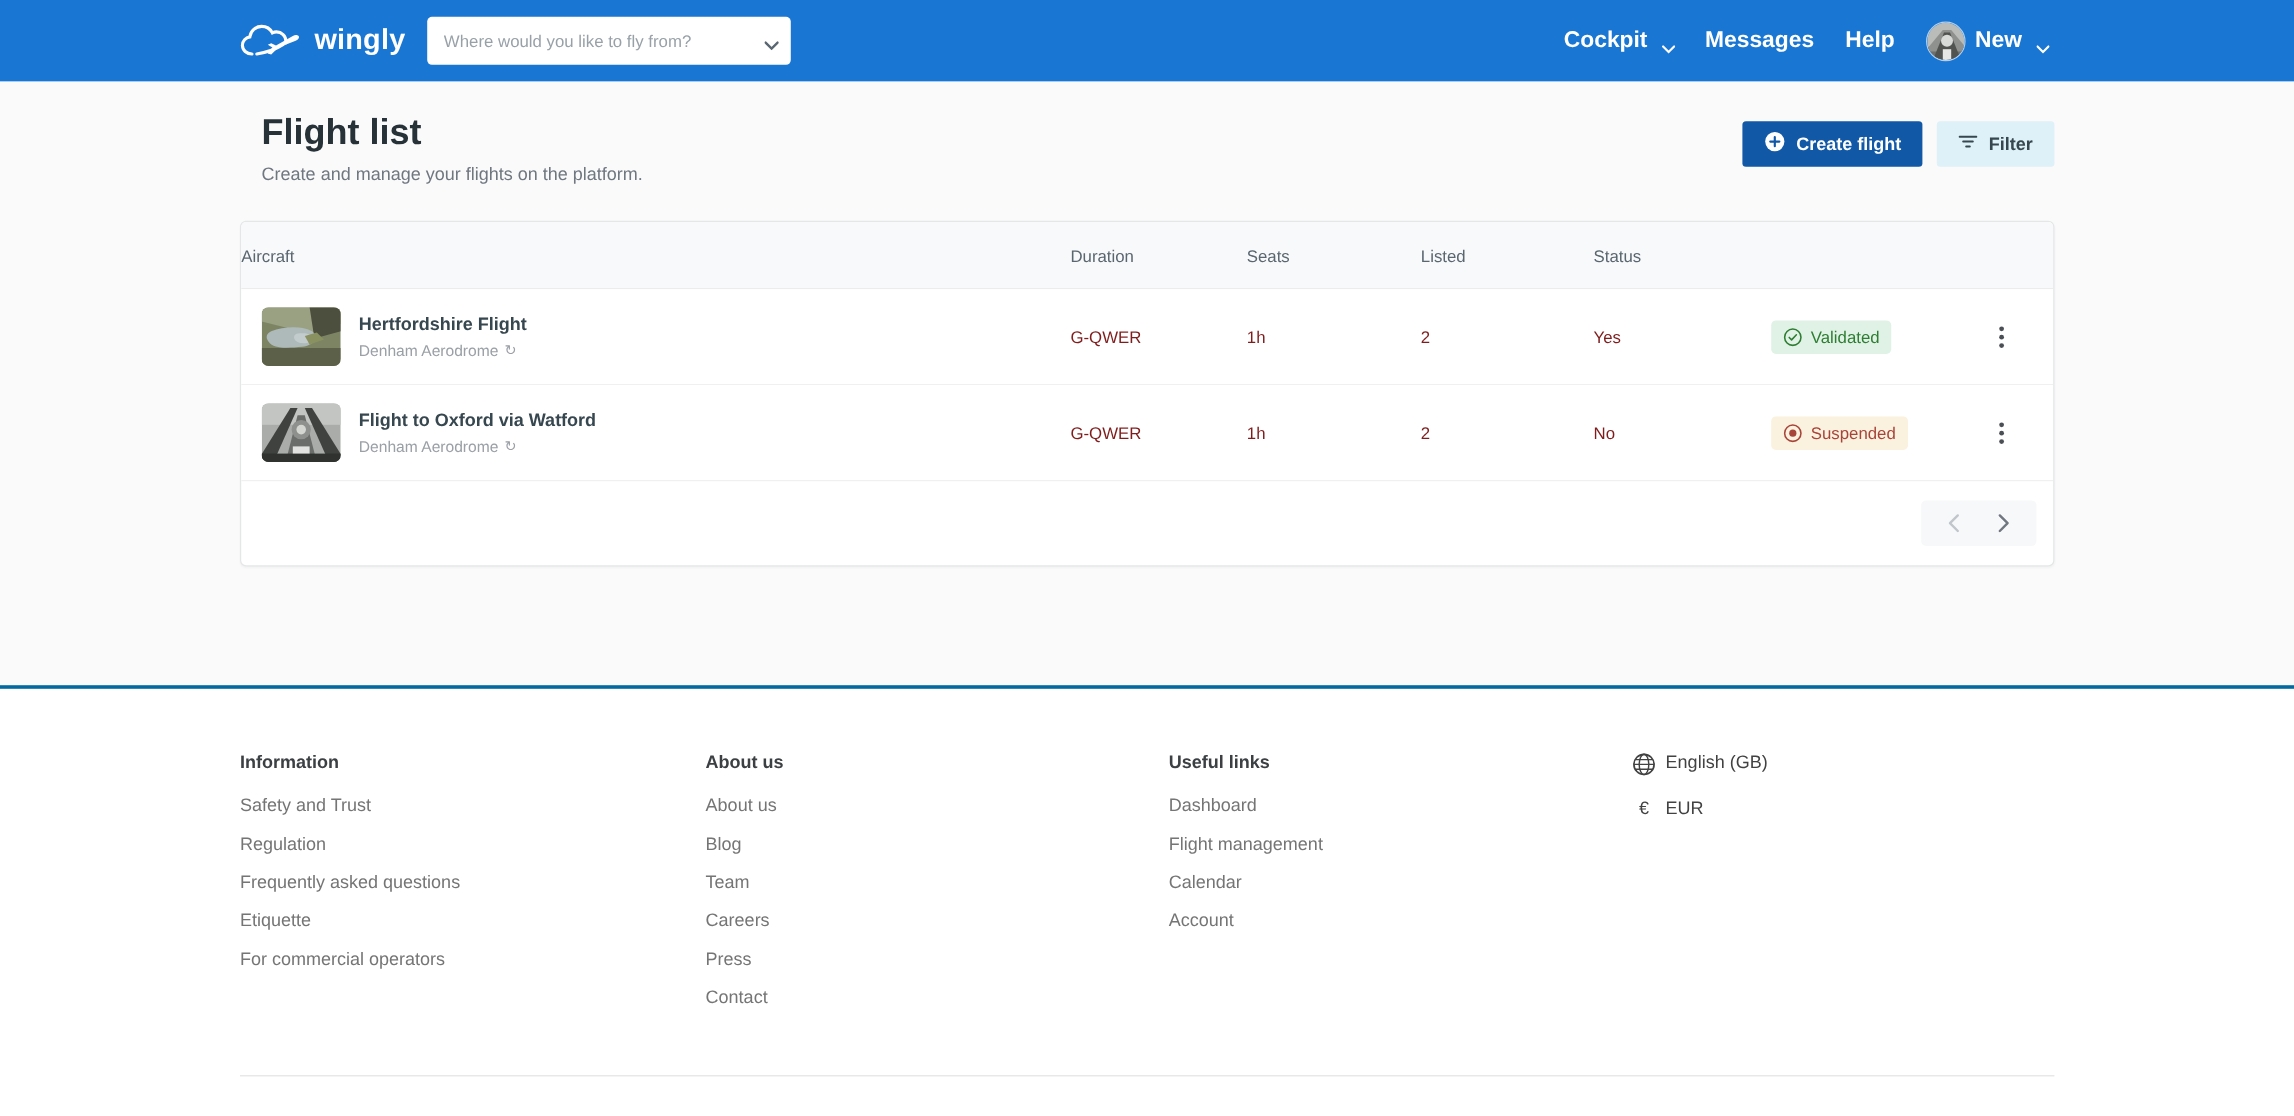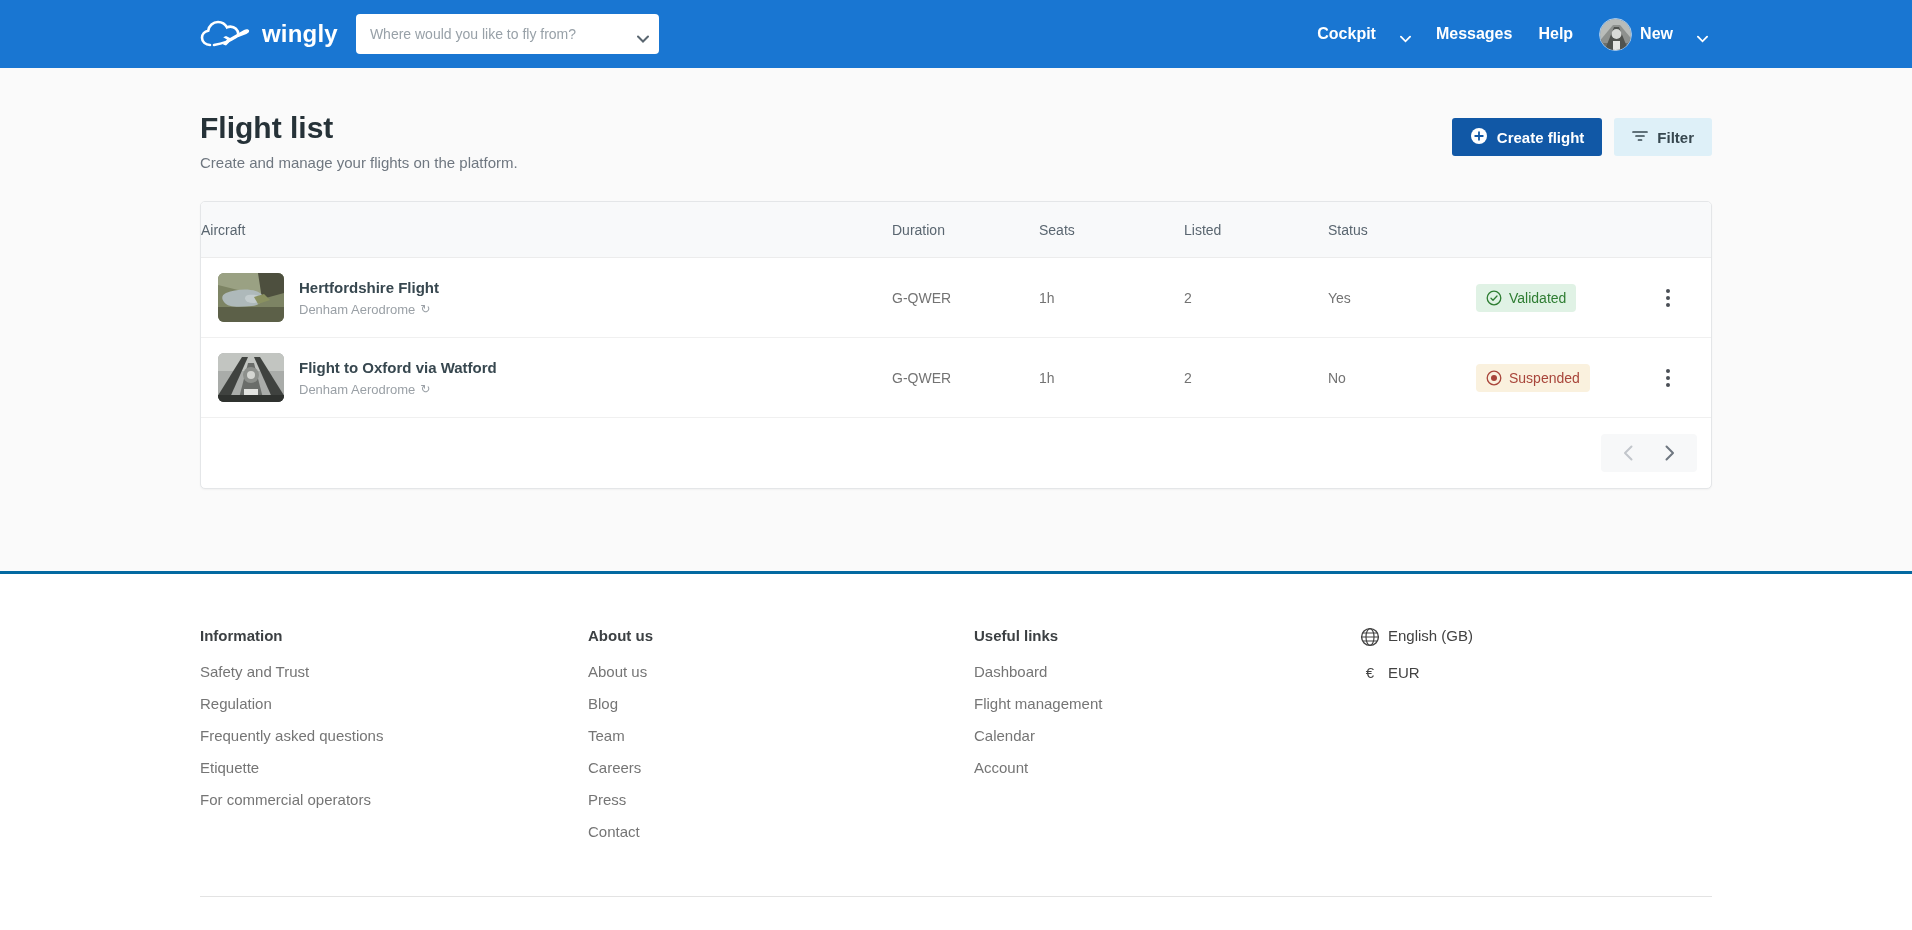--- a/index.html
+++ b/index.html
@@ -10,30 +10,30 @@
   .navbar { height:68px; background:#1976d2; display:flex; align-items:center; padding:0 205px 0 200px; }
   .brand { display:flex; align-items:center; gap:10px; cursor:pointer; }
   .brand-logo svg { display:block; }
   .brand-name { color:#fff; font-size:24px; font-weight:700; letter-spacing:.2px; }
   .search-box { margin-left:18px; width:303px; height:40px; background:#fff; border-radius:4px;
     display:flex; align-items:center; padding:0 12px 0 14px; gap:8px; }
   .search-box input { flex:1; border:none; outline:none; font-size:14px; color:#37474f;
     font-family:"Liberation Sans",sans-serif; background:transparent; }
   .search-box input::placeholder { color:#98a1a8; }
   .nav-right { margin-left:auto; display:flex; align-items:center; gap:26px; }
-  .nav-item { color:#fff; font-size:16px; font-weight:600; display:flex; align-items:center; gap:24px; cursor:pointer; }
+  .nav-item { color:#fff; font-size:19px; font-weight:600; display:flex; align-items:center; gap:12px; cursor:pointer; }
   .caret { width:10px; height:10px; display:inline-block; }
   .user-chip { display:flex; align-items:center; gap:8px; cursor:pointer; }
   .avatar { width:33px; height:33px; border-radius:50%; overflow:hidden; border:1px solid rgba(255,255,255,.65); }
   .avatar svg { display:block; }
 
   
   .main { background:#fafafa; height:503px; }
   .container { width:1512px; margin:0 auto; }
-  .page-head { display:flex; align-items:flex-start; justify-content:space-between; padding-top:43px; }
+  .page-head { display:flex; align-items:flex-start; justify-content:space-between; padding-top:26px;margin-left:18px; }
   .page-title { font-size:30px; font-weight:700; color:#263238; line-height:1.1; }
   .page-subtitle { margin-top:10px; font-size:15px; color:#6f7780; }
   .head-actions { display:flex; gap:12px; margin-top:7px; }
   .btn { height:38px; border:none; border-radius:3px; font-family:"Liberation Sans",sans-serif;
     font-size:15px; font-weight:700; display:inline-flex; align-items:center; gap:9px;
     padding:0 18px; cursor:pointer; }
   .btn-primary { background:#1158a6; color:#fff; }
   .btn-light { background:#def0f8; color:#37474f; }
 
   
@@ -42,21 +42,21 @@
   .t-grid { display:grid; grid-template-columns:691px 147px 145px 144px 148px 148px auto; align-items:center; }
   .t-head { background:#f8f9fa; height:56px; border-bottom:1px solid #ececec; }
   .t-head .th { font-size:14px; color:#5a6670; font-weight:400; }
   .cell-title { padding-left:17px; display:flex; align-items:center; gap:15px; }
   .t-row { height:80px; border-bottom:1px solid #f0f0f0; background:#fff; }
   .thumb { width:66px; height:49px; border-radius:6px; overflow:hidden; flex:0 0 auto; }
   .thumb svg { display:block; }
   .row-title { font-size:15px; font-weight:700; color:#37474f; line-height:1.2; }
   .row-sub { margin-top:5px; font-size:13px; color:#9aa0a6; display:flex; align-items:center; gap:5px; }
   .trip-icon { font-size:12px; color:#9aa0a6; }
-  .cell { font-size:14px; color:#737373; }
+  .cell { font-size:14px; color:#7f1d1d; }
   .badge { display:inline-flex; align-items:center; gap:7px; padding:6px 10px; border-radius:4px;
     font-size:14px; font-weight:400; }
   .badge-validated { background:#e0f2e5; color:#2e7d32; }
   .badge-suspended { background:#faf1de; color:#a8453a; }
   .badge svg { display:block; }
   .cell-actions { display:flex; justify-content:center; }
   .kebab { width:34px; height:34px; border:none; background:transparent; display:flex; flex-direction:column;
     align-items:center; justify-content:center; gap:3px; cursor:pointer; }
   .kebab i { width:4px; height:4px; border-radius:50%; background:#4a4f55; }
   .t-foot { height:70px; display:flex; align-items:center; justify-content:flex-end; padding-right:14px; }

